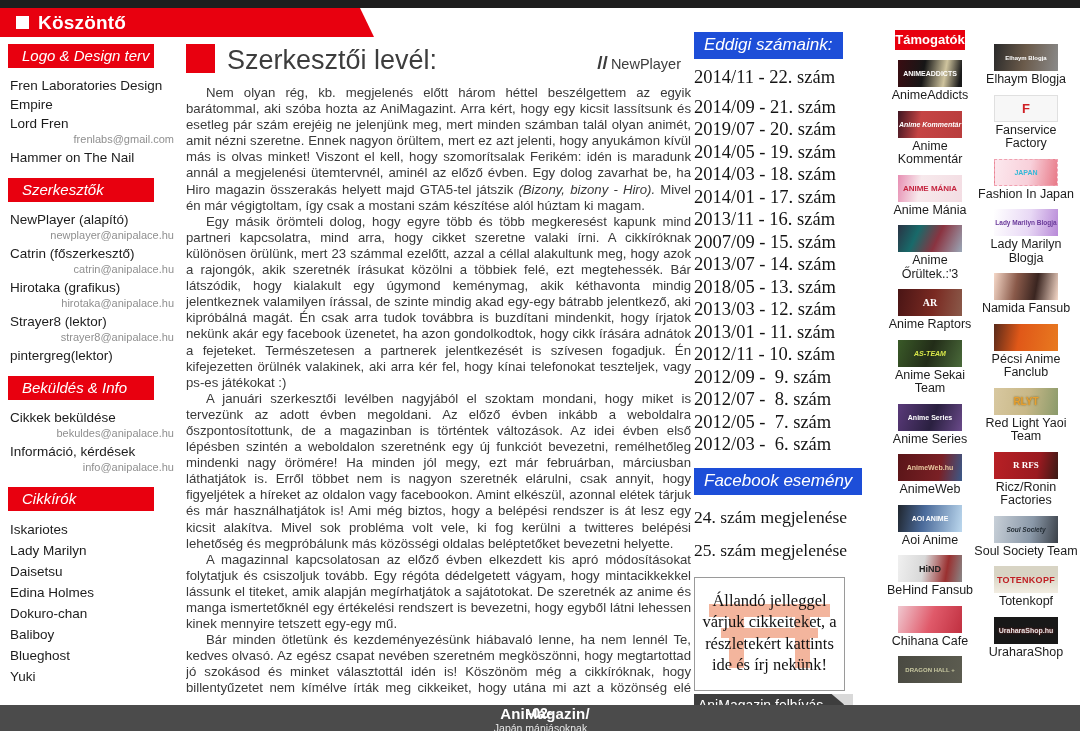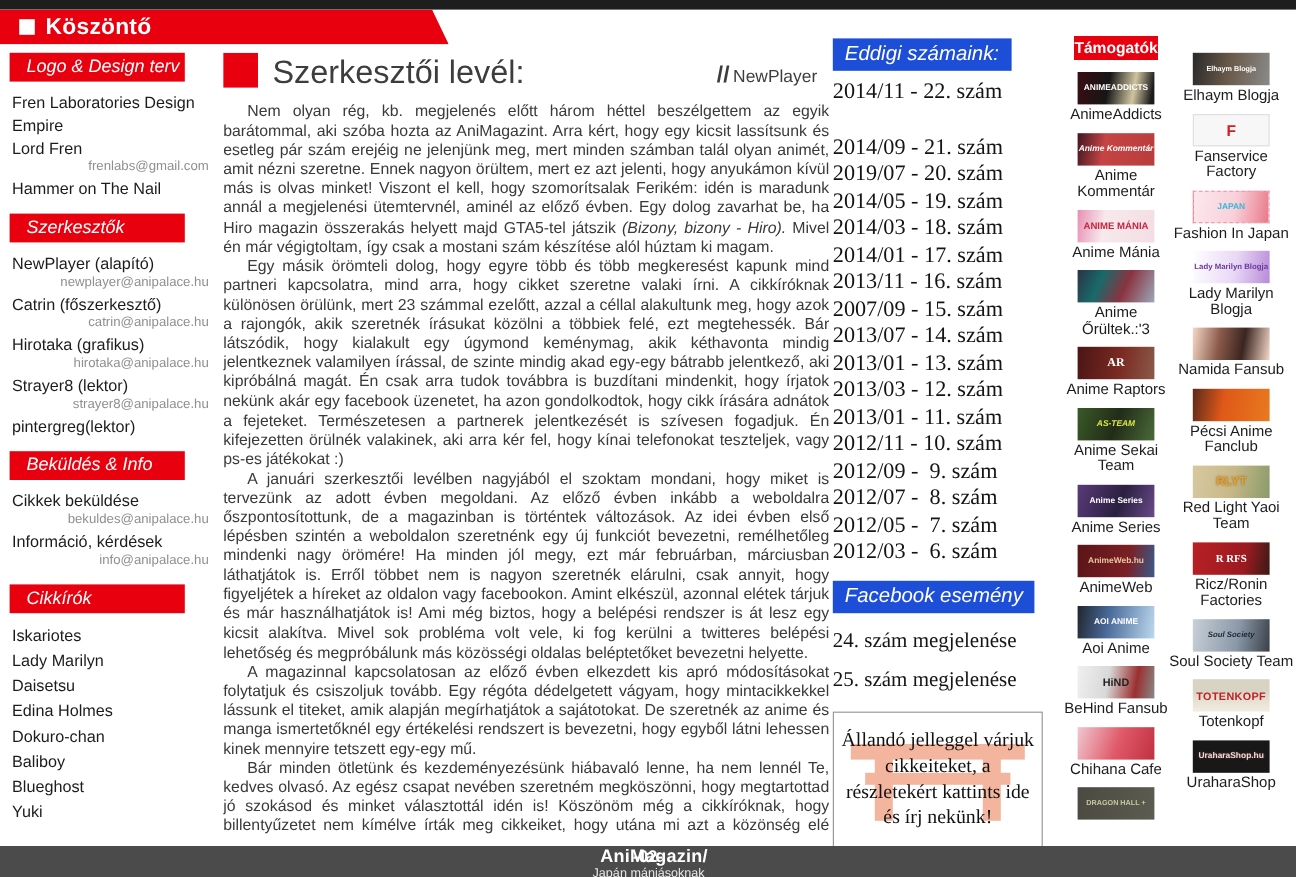--- a/index.html
+++ b/index.html
@@ -42,27 +42,27 @@
   .body-text .it { font-style:italic; }
 
   
   .issues-col { position:absolute; left:694px; top:32px; width:194px; }
   .col-header {
     background:#1d4ed8; color:#fff; font-style:italic; font-size:17px;
     padding:3px 10px 4px 10px; display:inline-block;
   }
   .issue-list { font-family:"Liberation Serif", serif; font-size:18.5px; color:#141414; margin-top:7px; }
   .issue { line-height:22.5px; cursor:pointer; }
-  .issue:first-child { margin-bottom:23px; }
+  .issue:first-child { margin-bottom:7px; }
   .fb-header { margin-top:12px; }
   .fb-events { font-family:"Liberation Serif", serif; font-size:17.5px; color:#141414; margin-top:12px; }
   .fb-event { margin-bottom:12px; cursor:pointer; }
 
   
-  .callout { position:relative; margin-top:16px; width:175px; border:1px solid #9a9a9a; background:#fff; padding:12px 4px 14px 4px; cursor:pointer; }
+  .callout { position:relative; margin-top:16px; width:151px; border:1px solid #9a9a9a; background:#fff; padding:12px 4px 14px 4px; cursor:pointer; }
   .torii { position:absolute; inset:0; overflow:hidden; }
   .torii div { position:absolute; background:#f3b59d; }
   .t-lintel { top:26px; left:14px; right:14px; height:13px; }
   .t-cross  { top:50px; left:26px; right:26px; height:10px; }
   .t-postl  { top:30px; left:34px;  width:15px; height:60px; }
   .t-postr  { top:30px; right:34px; width:15px; height:60px; }
   .callout-text { position:relative; z-index:1; font-family:"Liberation Serif", serif; font-size:16.5px; line-height:21.5px; text-align:center; color:#111; }
   .banner-outer { position:relative; width:159px; height:22px; background:#d9d9d9; margin-top:3px; }
   .banner-dark {
     position:absolute; left:0; top:0; bottom:0; width:150px; background:#3e3e3e;
@@ -183,21 +183,21 @@
     <div class="issue-list">
       <div class="issue">2014/11 - 22. szám</div>
       <div class="issue">2014/09 - 21. szám</div>
       <div class="issue">2019/07 - 20. szám</div>
       <div class="issue">2014/05 - 19. szám</div>
       <div class="issue">2014/03 - 18. szám</div>
       <div class="issue">2014/01 - 17. szám</div>
       <div class="issue">2013/11 - 16. szám</div>
       <div class="issue">2007/09 - 15. szám</div>
       <div class="issue">2013/07 - 14. szám</div>
-      <div class="issue">2013/01 - 13. szám</div>
+      <div class="issue">2018/05 - 13. szám</div>
       <div class="issue">2013/03 - 12. szám</div>
       <div class="issue">2013/01 - 11. szám</div>
       <div class="issue">2012/11 - 10. szám</div>
       <div class="issue">2012/09 -&nbsp;&nbsp;9. szám</div>
       <div class="issue">2012/07 -&nbsp;&nbsp;8. szám</div>
       <div class="issue">2012/05 -&nbsp;&nbsp;7. szám</div>
       <div class="issue">2012/03 -&nbsp;&nbsp;6. szám</div>
     </div>
 
     <div class="col-header fb-header">Facebook esemény</div>

